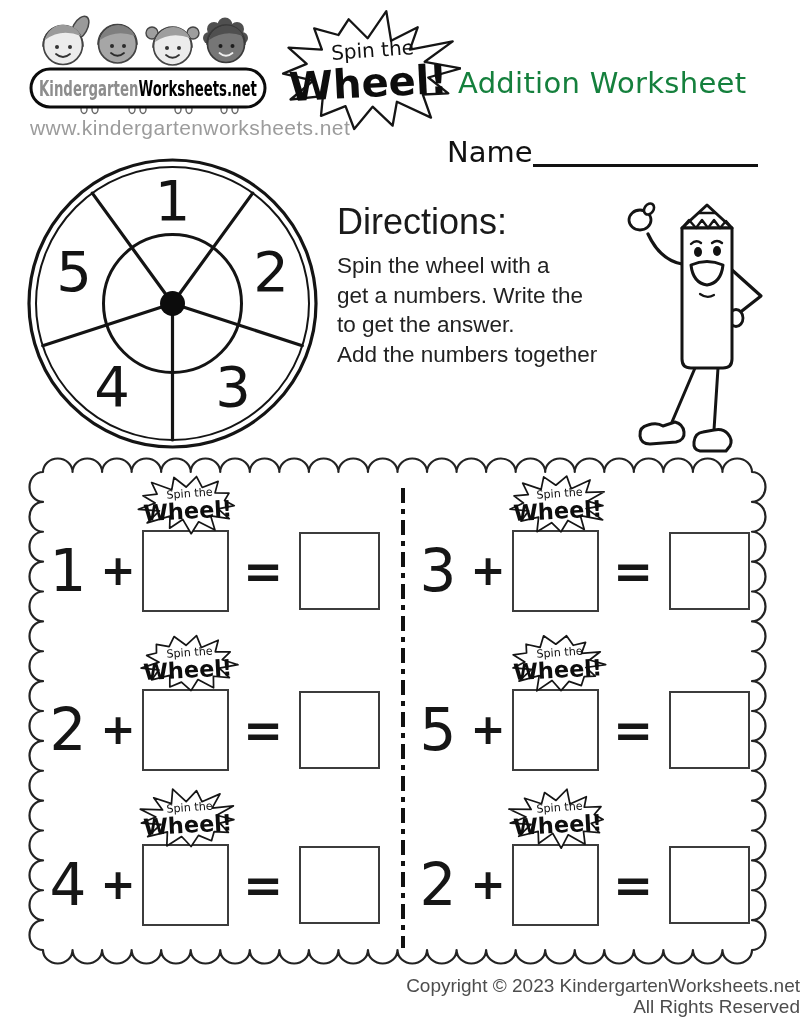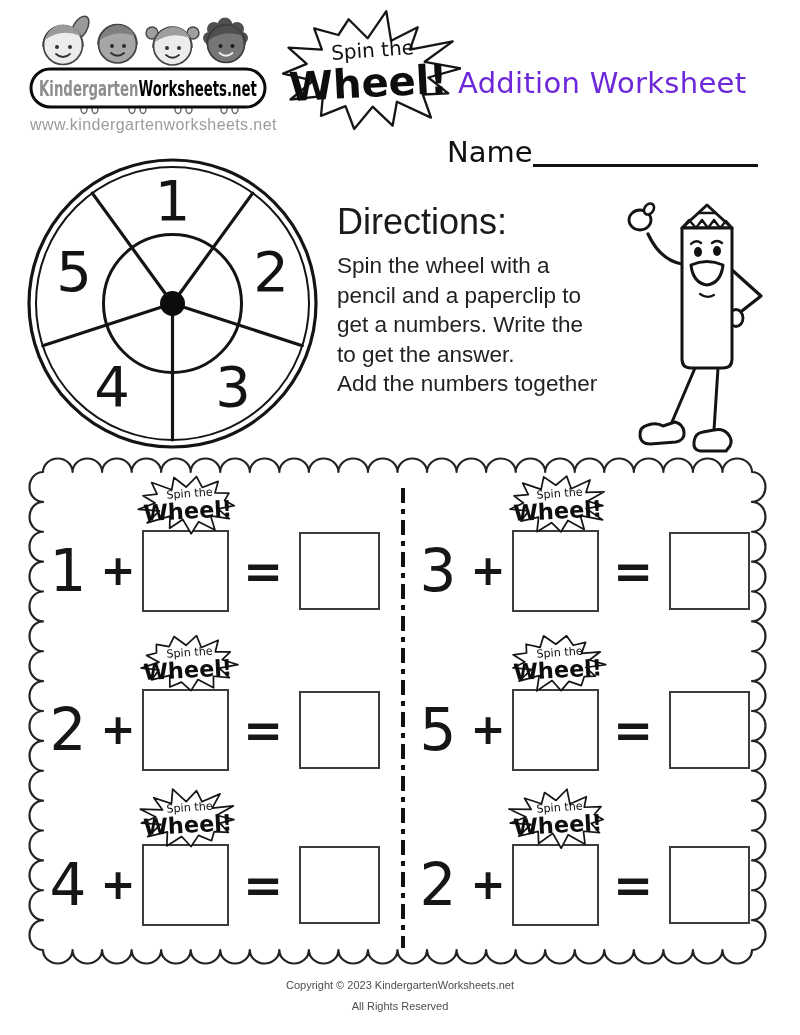--- a/index.html
+++ b/index.html
@@ -2,24 +2,24 @@
 <html><head>
 <meta charset="utf-8">
 <style>
   html,body{margin:0;padding:0;background:#fff;}
   .page{position:relative;width:800px;height:1035px;background:#fff;overflow:hidden;
         font-family:"DejaVu Sans",sans-serif;color:#141414;}
   .abs{position:absolute;}
 
   
   .logo-url{left:30px;top:116px;font-family:"Liberation Sans",sans-serif;
-            font-size:16px;letter-spacing:.4px;color:#9c9c9c;}
-
-  
-  .page-title{left:458px;top:66px;font-size:29px;letter-spacing:.3px;color:#6d28d9;}
+            font-size:21px;letter-spacing:.4px;color:#9c9c9c;}
+
+  
+  .page-title{left:458px;top:66px;font-size:29px;letter-spacing:.3px;color:#15803d;}
   .name-row{left:447px;top:134px;display:flex;align-items:flex-end;justify-content:flex-end;}
   .name-label{font-size:29px;color:#111;line-height:1;}
   .name-line{width:225px;height:30px;border-bottom:3px solid #111;}
 
   
   .directions{left:337px;top:201px;width:320px;}
   .directions-heading{font-size:36px;color:#1a1a1a;margin-bottom:8px;
                       font-family:"Liberation Sans",sans-serif;}
   .directions-line{font-size:22.5px;line-height:29.5px;color:#222;
                    font-family:Liberation Sans, sans-serif;}
@@ -31,23 +31,23 @@
            font-weight:700;line-height:1;color:#161616;}
   .op-equals{width:52px;margin-left:8px;text-align:center;font-size:48px;
              font-weight:700;line-height:1;color:#161616;}
   .spin-box{position:relative;margin-left:4px;width:87px;height:82px;
             box-sizing:border-box;border:2.5px solid #3c3c3c;background:#fff;}
   .answer-box{margin-left:10px;width:81px;height:78px;box-sizing:border-box;
               border:2.5px solid #3c3c3c;background:#fff;}
   .mini-burst{position:absolute;left:50%;bottom:calc(100% - 3px);
               transform:translateX(-48%);width:104px;height:62px;}
 
-  .footer{left:0;top:975px;width:800px;text-align:center;
+  .footer{left:0;top:975px;width:800px;text-align:right;
           font-family:"Liberation Sans",sans-serif;color:#4d4d4d;
-          font-size:11px;line-height:21px;}
+          font-size:19px;line-height:21px;}
 
   svg text{font-family:"DejaVu Sans",sans-serif;}
   .burst-small-label{font-size:13px;}
   .burst-big-label{font-size:20px;}
 </style>
 </head>
 <body>
 
 <div class="page">
 
@@ -146,21 +146,20 @@
       <text x="244" y="133">2</text>
       <text x="206" y="248">3</text>
       <text x="85" y="248">4</text>
       <text x="47" y="133">5</text>
     </g>
   </svg>
 
   <div class="abs directions">
     <div class="directions-heading">Directions:</div>
     <div class="directions-line">Spin the wheel with a</div>
-    <div class="directions-line">pencil and a paperclip to</div>
     <div class="directions-line">get a numbers. Write the</div>
     <div class="directions-line">to get the answer.</div>
     <div class="directions-line">Add the numbers together</div>
   </div>
 
   <svg class="abs" style="left:620px;top:192px;" width="150" height="264" viewBox="0 0 150 264">
     <g stroke="#141414" fill="#fff" stroke-linecap="round" stroke-linejoin="round">
 
       <path d="M62,72 Q40,68 28,42" fill="none" stroke-width="3.2"></path>
       <ellipse cx="20" cy="28" rx="11" ry="10" stroke-width="2.8"></ellipse>

